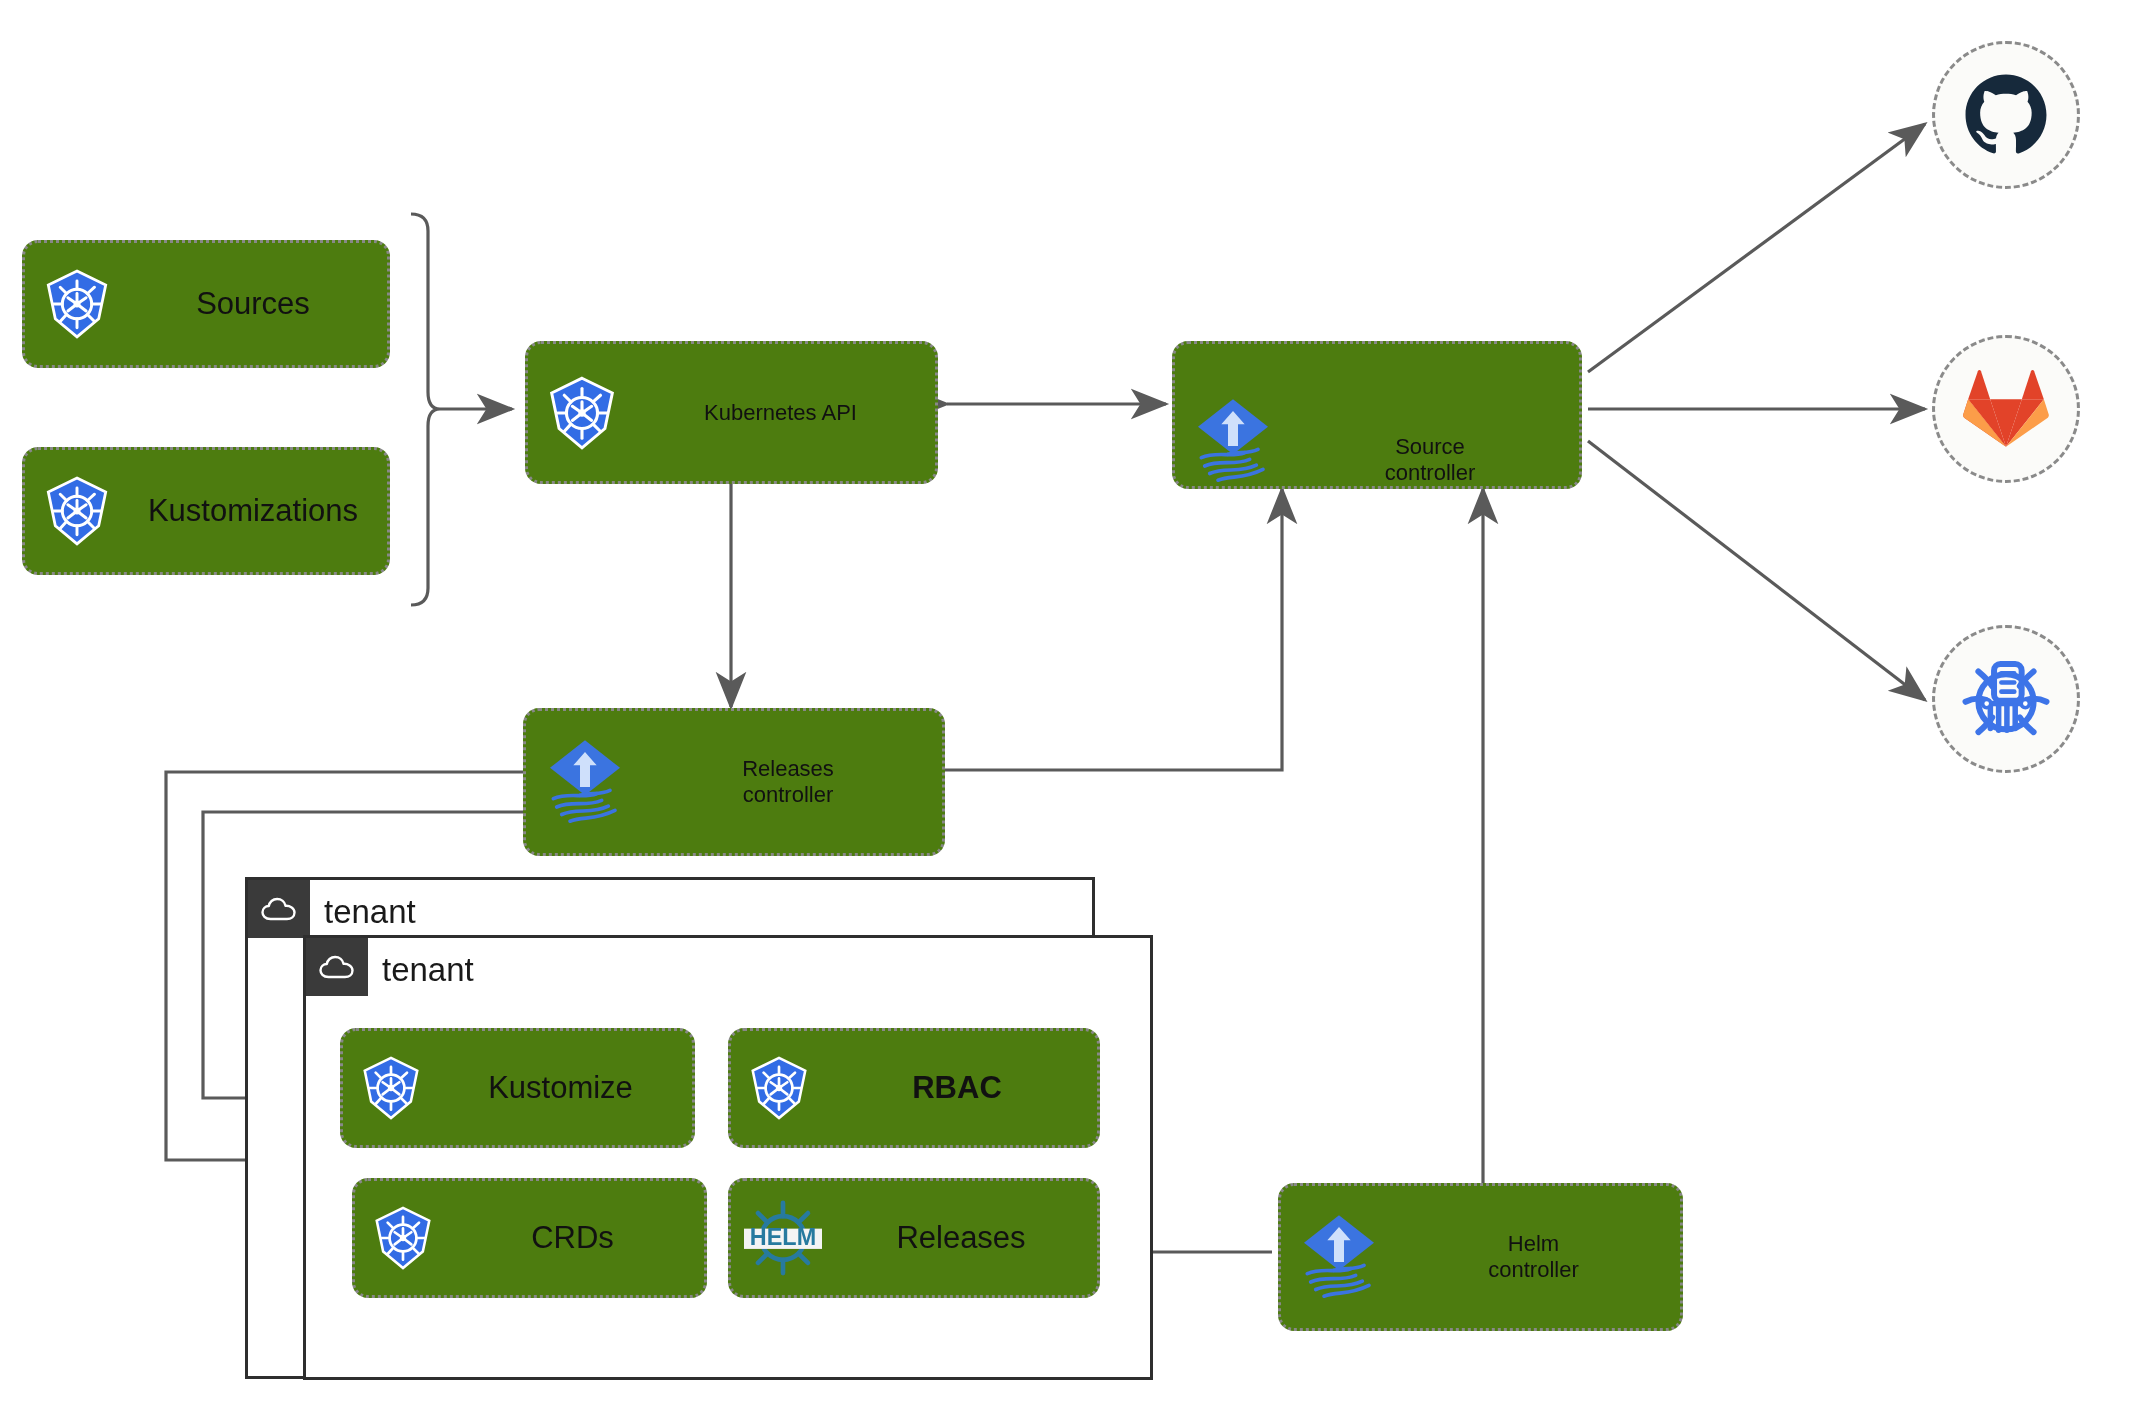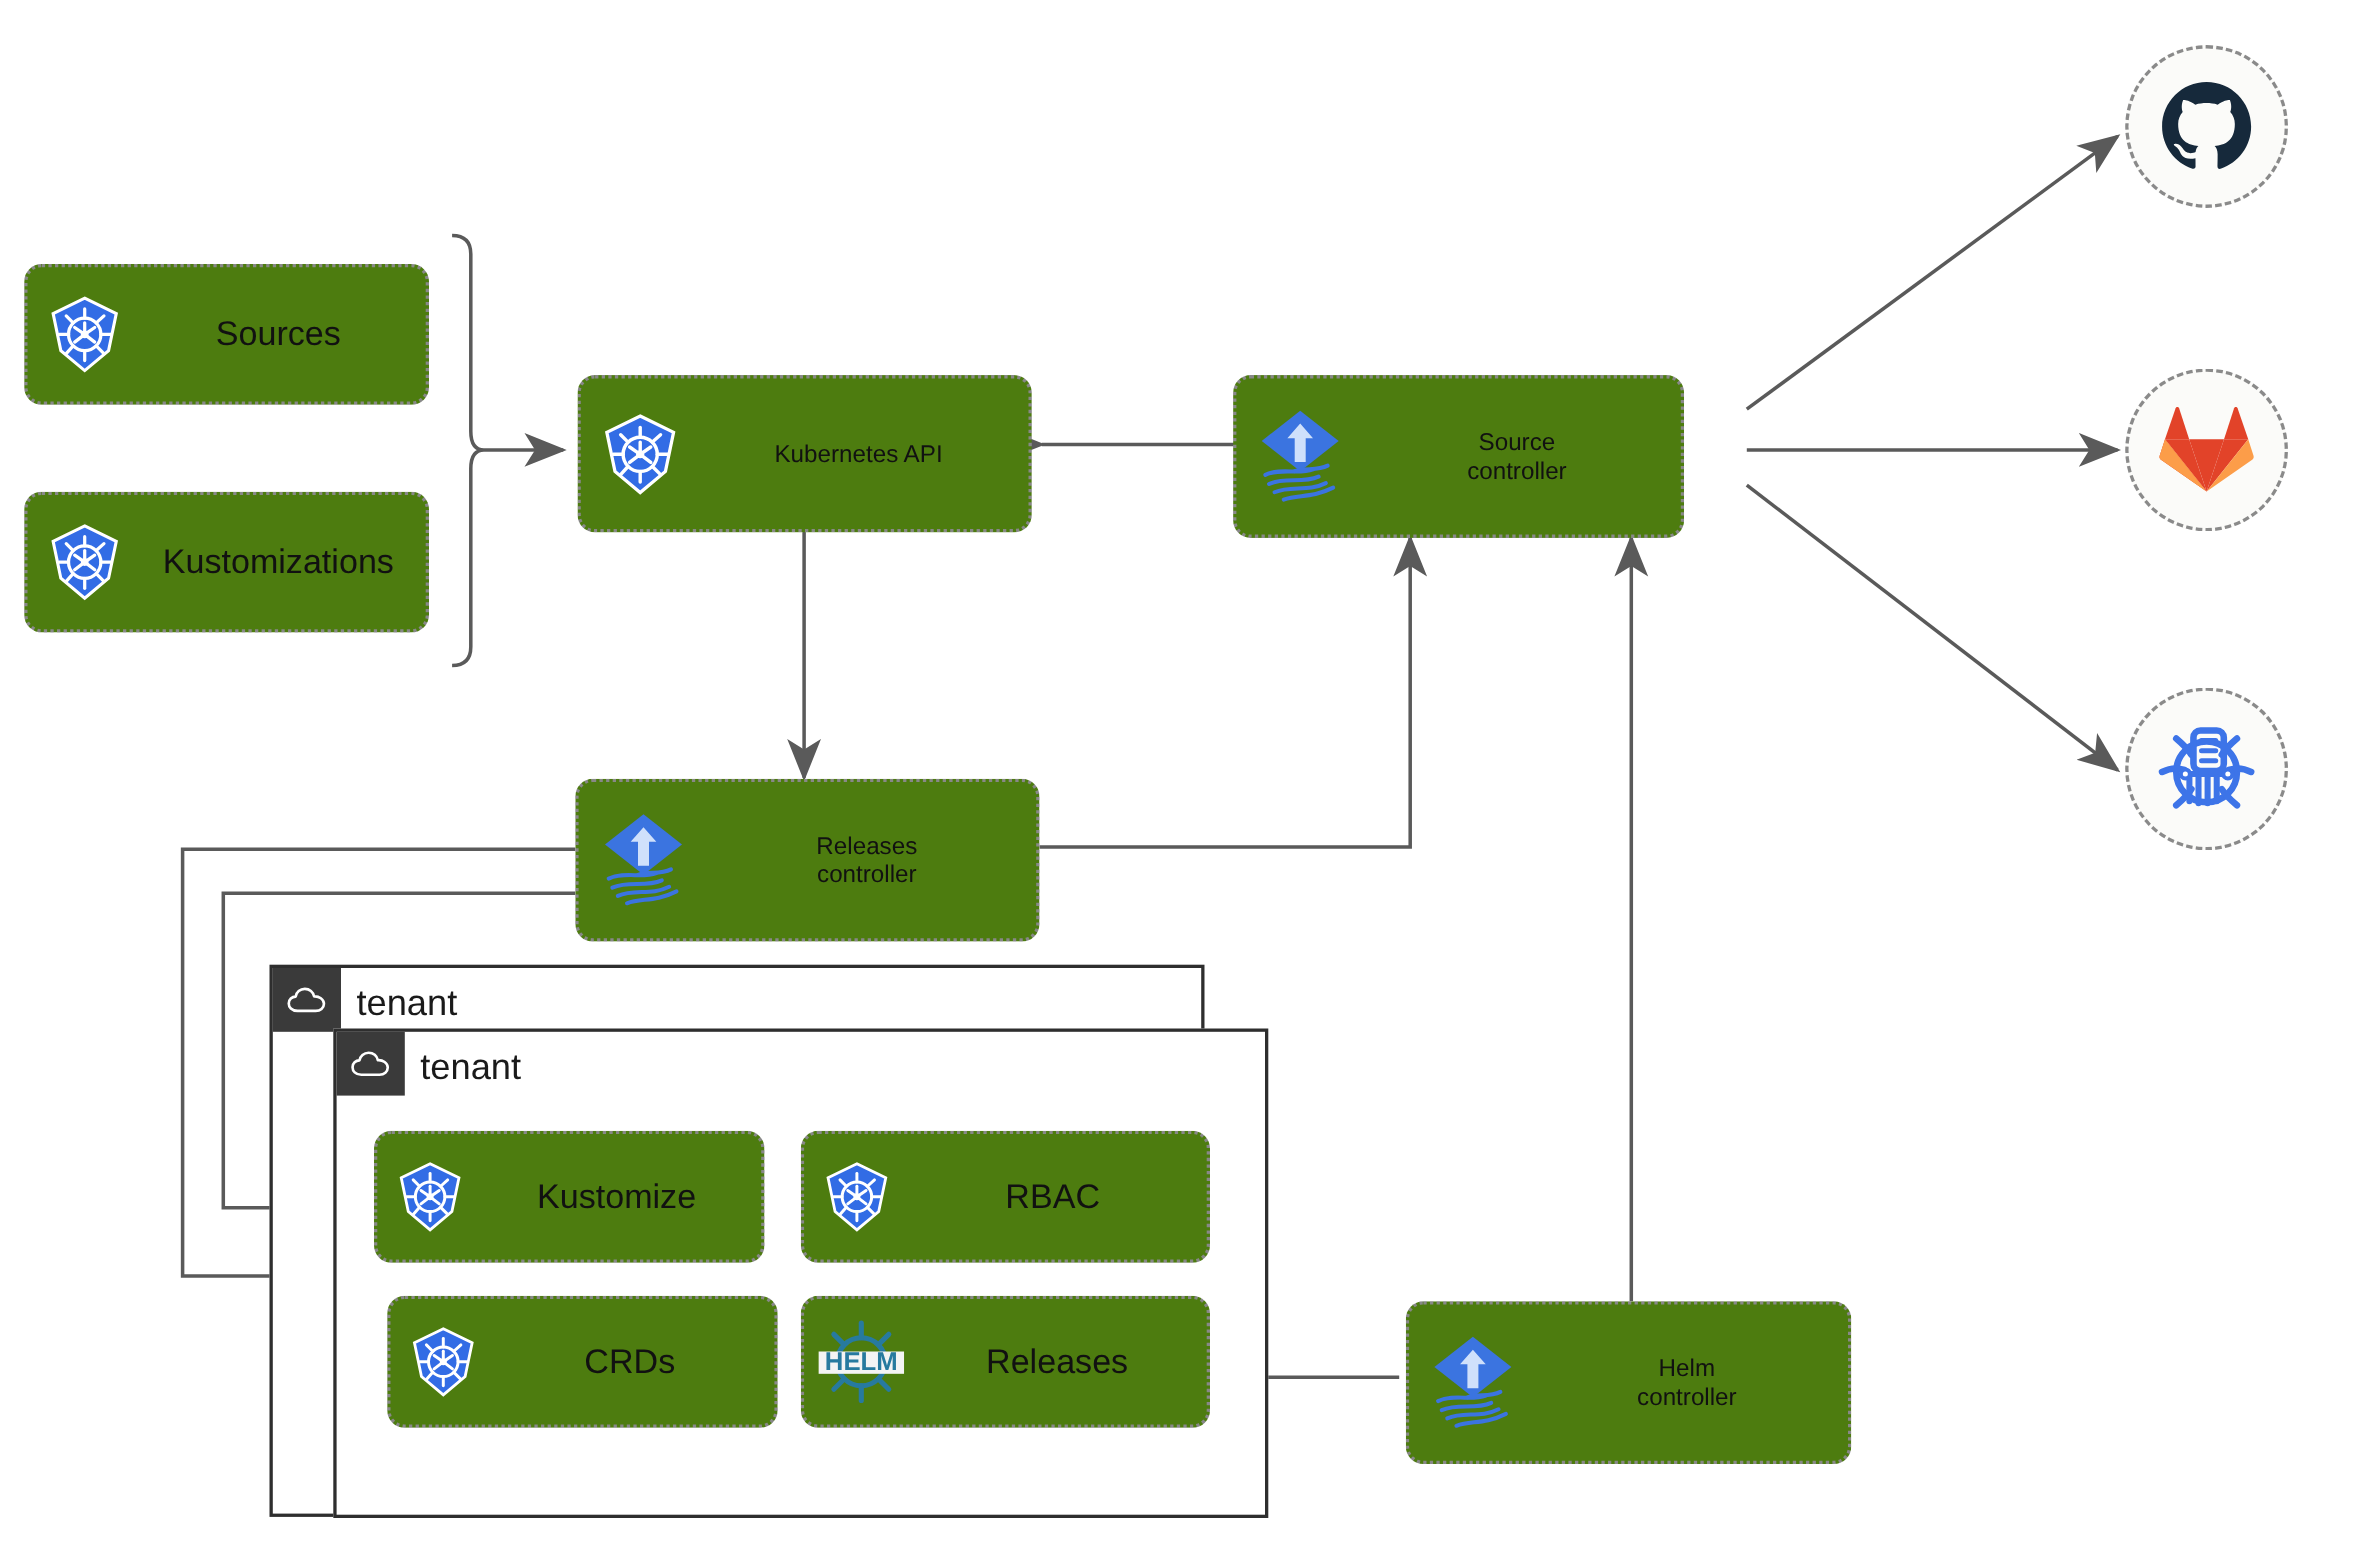--- a/index.html
+++ b/index.html
@@ -223,21 +223,21 @@
           <line x1="50" y1="50" x2="63" y2="60"></line>
             <line x1="50" y1="50" x2="37" y2="60"></line>
           <line x1="50" y1="50" x2="37" y2="41"></line>
         </g>
         <circle cx="50" cy="50" r="5" fill="#ffffff"></circle>
       </svg>
     </span>
     <span class="lbl">Kubernetes API</span>
   </div>
 
-  <div class="node ctrl" style="left:1121px; top:341px; width:410px; height:148px;">
+  <div class="node ctrl" style="left:1172px; top:341px; width:410px; height:148px;align-items:flex-end;">
     <span class="ico" style="width:116px;">
       <svg width="84" height="90" viewBox="0 0 100 108">
         <polygon points="50,4 92,37 50,70 8,37" fill="#3b74e0"></polygon>
         <path d="M50 18 L64 34 L56 34 L56 60 L44 60 L44 34 L36 34 Z" fill="#cfe0fb"></path>
         <g stroke="#3b74e0" stroke-width="4.4" fill="none" stroke-linecap="round">
           <path d="M12 74 C30 66 48 74 64 68"></path>
           <path d="M16 84 C34 76 52 84 70 76"></path>
           <path d="M22 93 C40 85 58 93 78 83"></path>
           <path d="M32 101 C48 95 62 100 86 88"></path>
           <path d="M44 70 C56 66 68 70 80 64"></path>
@@ -303,21 +303,21 @@
           <line x1="50" y1="50" x2="63" y2="60"></line>
             <line x1="50" y1="50" x2="37" y2="60"></line>
           <line x1="50" y1="50" x2="37" y2="41"></line>
         </g>
         <circle cx="50" cy="50" r="5" fill="#ffffff"></circle>
       </svg>
     </span>
     <span class="lbl">Kustomize</span>
   </div>
 
-  <div class="node res" style="left:728px; top:1028px; width:372px; height:120px;">
+  <div class="node res" style="left:728px; top:1028px; width:372px; height:120px;font-weight:bold;">
     <span class="ico" style="width:96px;">
       <svg width="64" height="66" viewBox="0 0 100 100">
         <polygon points="50,3 91,23 81,71 50,97 19,71 9,23" fill="#326ce5" stroke="#ffffff" stroke-width="4"></polygon>
         <g fill="none" stroke="#ffffff" stroke-width="4.2" stroke-linecap="round">
           <circle cx="50" cy="50" r="21"></circle>
           <line x1="50" y1="17" x2="50" y2="29"></line>
             <line x1="50" y1="71" x2="50" y2="84"></line>
           <line x1="17" y1="50" x2="29" y2="50"></line>
             <line x1="71" y1="50" x2="84" y2="50"></line>
           <line x1="26" y1="26" x2="35" y2="35"></line>

